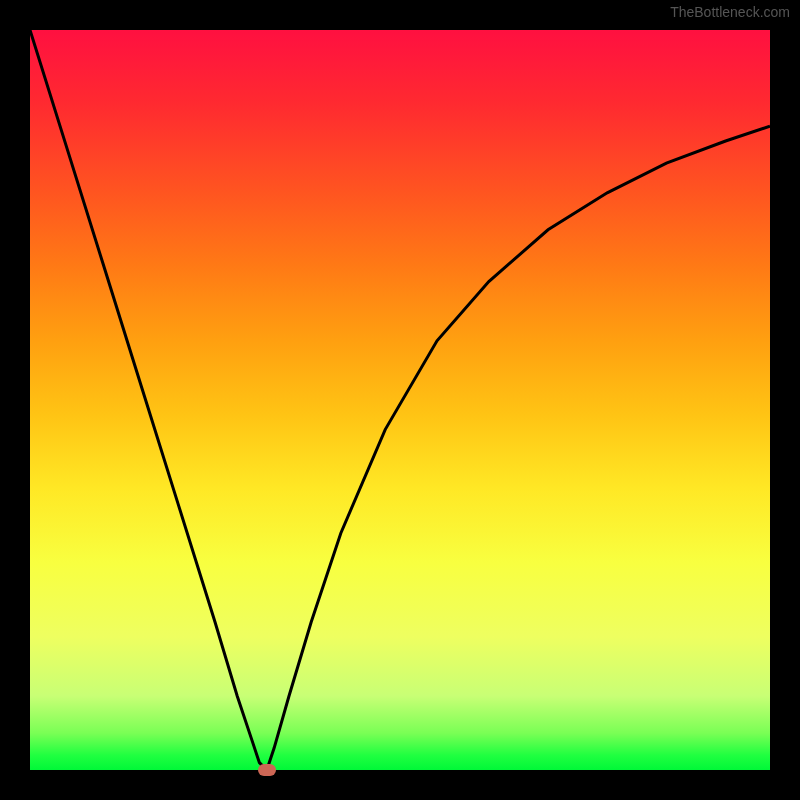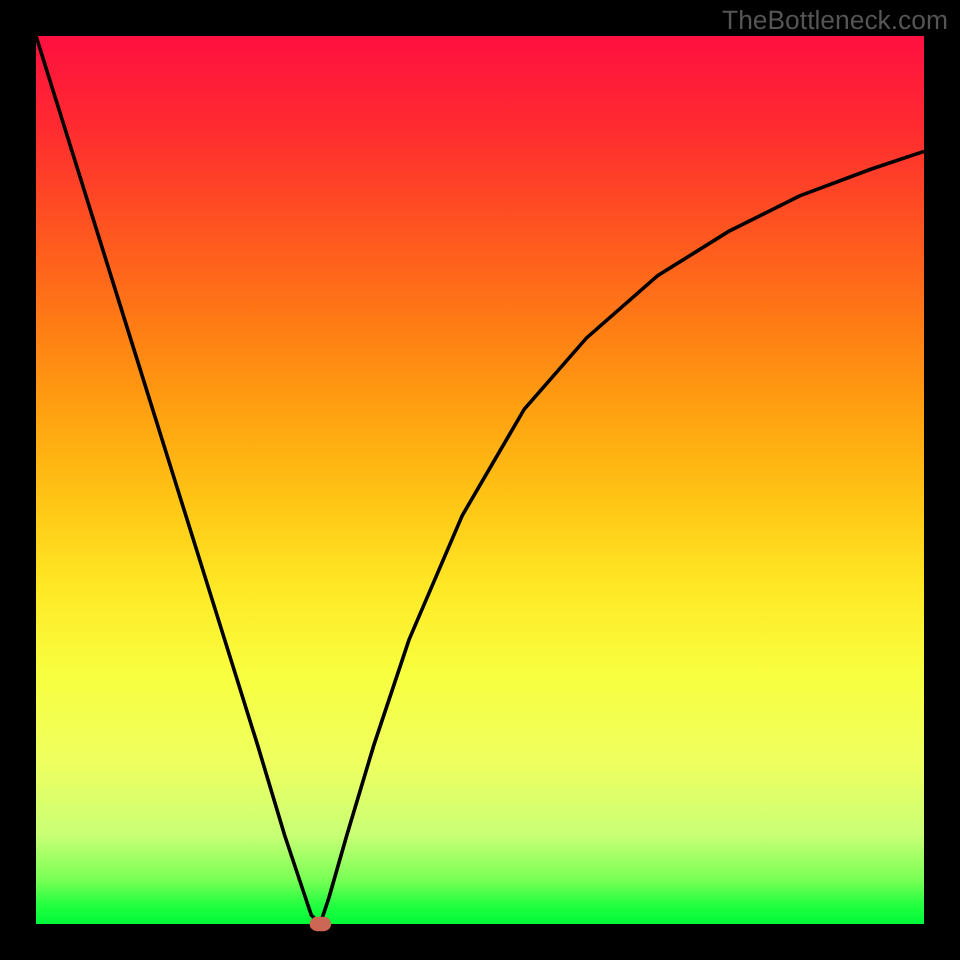--- a/index.html
+++ b/index.html
@@ -9,21 +9,21 @@
     height: 800px;
     background: #000;
     position: relative;
     font-family: Arial, sans-serif;
   }
   .watermark {
     position: absolute;
     top: 4px;
     right: 10px;
     color: #555;
-    font-size: 22px;
+    font-size: 14px;
     font-weight: normal;
     z-index: 10;
   }
   .plot-area {
     position: absolute;
     top: 30px;
     left: 30px;
     width: 740px;
     height: 740px;
     background: linear-gradient(to bottom,

